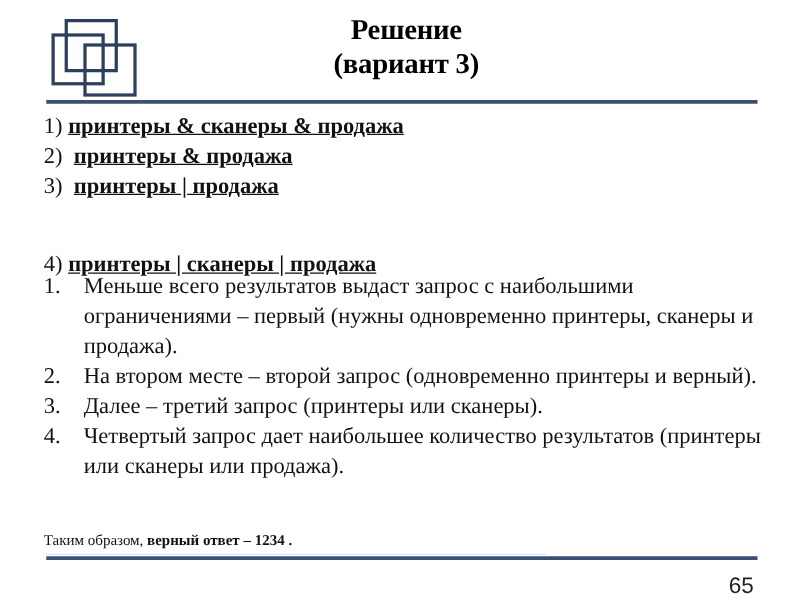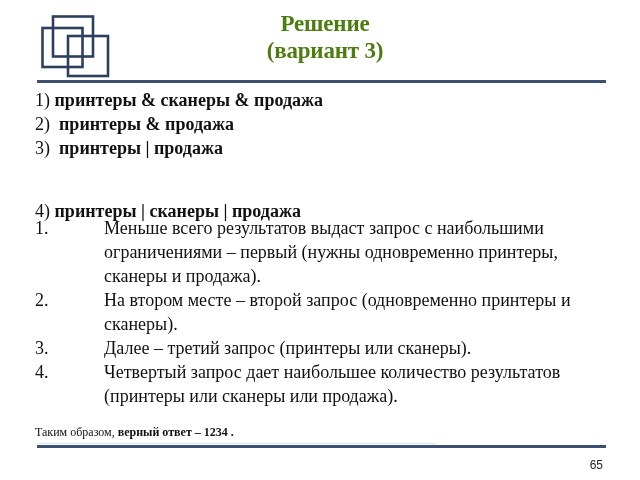--- a/index.html
+++ b/index.html
@@ -20,21 +20,21 @@
       left: 0;
       top: 0;
       width: 120px;
       height: 80px;
     }
     .title {
       position: absolute;
       left: 180px;
       width: 290px;
       text-align: center;
-      color: #4d7c0f;
+      color: #000000;
       font-weight: bold;
       font-size: 23px;
       line-height: 25px;
       letter-spacing: -0.2px;
     }
     .title.t1 { top: 11px; }
     .title.t2 { top: 38px; }
     .rule {
       position: absolute;
       left: 37px;
@@ -53,56 +53,55 @@
       background: #dce6f2;
     }
     .q-line {
       position: absolute;
       left: 35px;
       font-size: 18px;
       line-height: 24px;
       white-space: pre;
     }
     .q-line .num { font-weight: normal; }
-    .q-line .q { font-weight: bold; }
+    .q-line .q { font-weight: bold; text-decoration: underline; }
     .ol {
       position: absolute;
       left: 35px;
       top: 216px;
       width: 575px;
       font-size: 18px;
       line-height: 24px;
     }
     .li {
       display: flex;
       align-items: flex-start;
     }
     .li .n {
       width: 32px;
       flex: 0 0 32px;
     }
     .li .t {
       flex: 1;
-      margin-left: 37px;
     }
     .conclusion {
       position: absolute;
       left: 35px;
       top: 420px;
       font-size: 12px;
       line-height: 24px;
       white-space: pre;
     }
     .conclusion .b { font-weight: bold; }
     .page-num {
       position: absolute;
       right: 37px;
       top: 458px;
       font-family: "Liberation Sans", "DejaVu Sans", sans-serif;
-      font-size: 12px;
+      font-size: 18px;
       color: #222222;
     }
   </style>
 </head>
 <body>
 
 <svg class="logo" viewBox="0 0 120 80" width="120" height="80">
   <rect x="53" y="16.5" width="40" height="40" fill="none" stroke="#2e3f5e" stroke-width="2.6"></rect>
   <rect x="42.5" y="28" width="40" height="39" fill="none" stroke="#2e3f5e" stroke-width="2.6"></rect>
   <rect x="68" y="36" width="40" height="40" fill="none" stroke="#2e3f5e" stroke-width="2.6"></rect>
@@ -118,21 +117,21 @@
 <div class="q-line" style="top:136px;"><span class="num">3)  </span><span class="q">принтеры | продажа</span></div>
 <div class="q-line" style="top:160px;margin-top:39px;"><span class="num">4) </span><span class="q">принтеры | сканеры | продажа</span></div>
 
 <div class="ol">
   <div class="li">
     <span class="n">1.</span>
     <span class="t">Меньше всего результатов выдаст запрос с наибольшими ограничениями – первый (нужны одновременно принтеры, сканеры и продажа).</span>
   </div>
   <div class="li">
     <span class="n">2.</span>
-    <span class="t">На втором месте – второй запрос (одновременно принтеры и сканеры).</span>
+    <span class="t">На втором месте – второй запрос (одновременно принтеры и верный).</span>
   </div>
   <div class="li">
     <span class="n">3.</span>
     <span class="t">Далее – третий запрос (принтеры или сканеры).</span>
   </div>
   <div class="li">
     <span class="n">4.</span>
     <span class="t">Четвертый запрос дает наибольшее количество результатов (принтеры или сканеры или продажа).</span>
   </div>
 </div>

